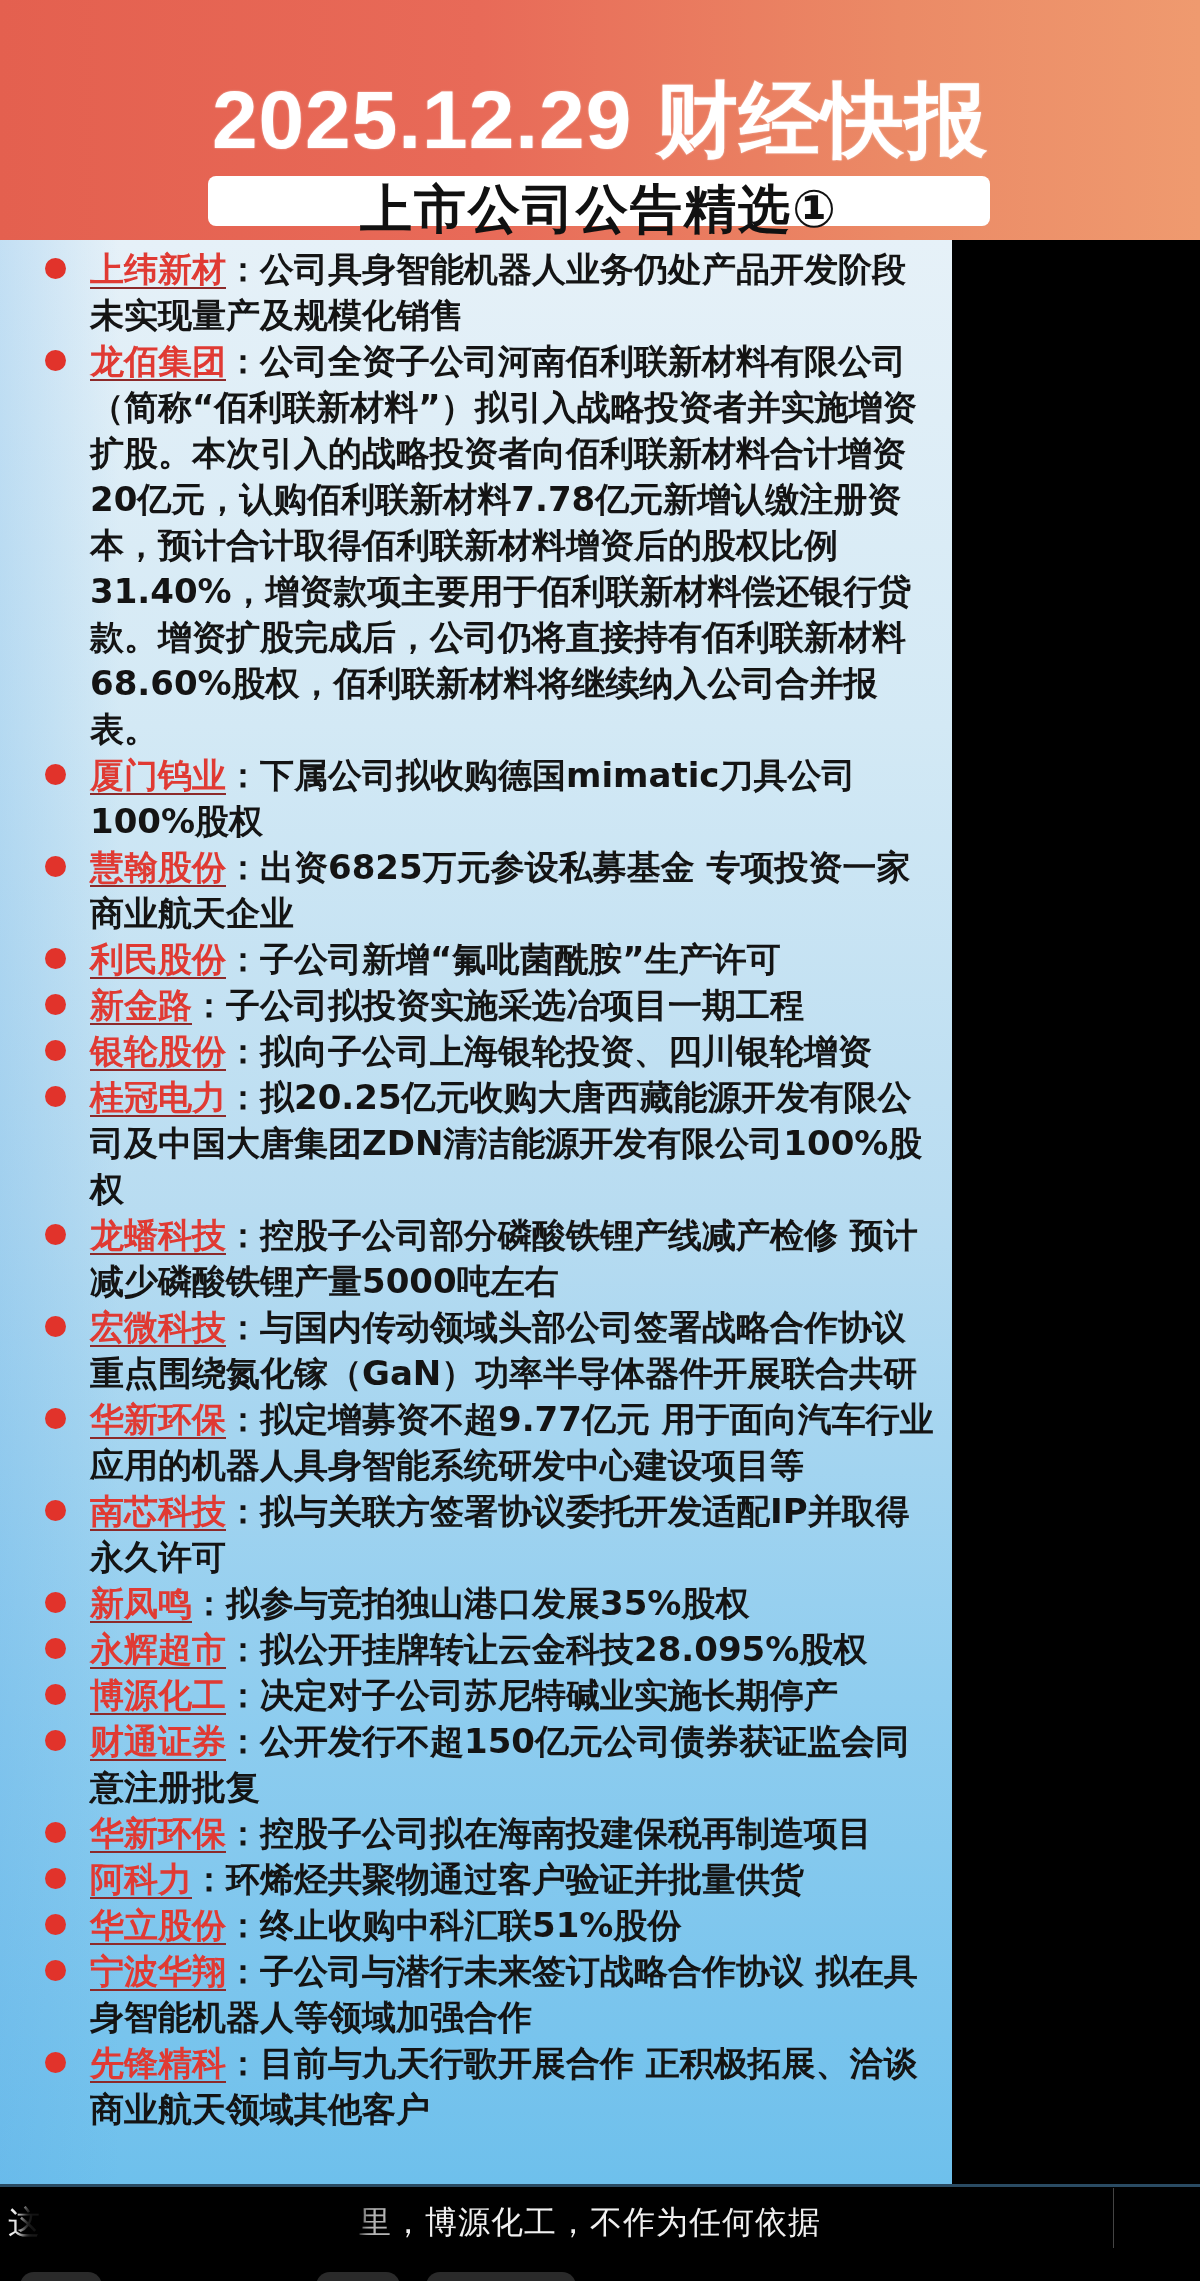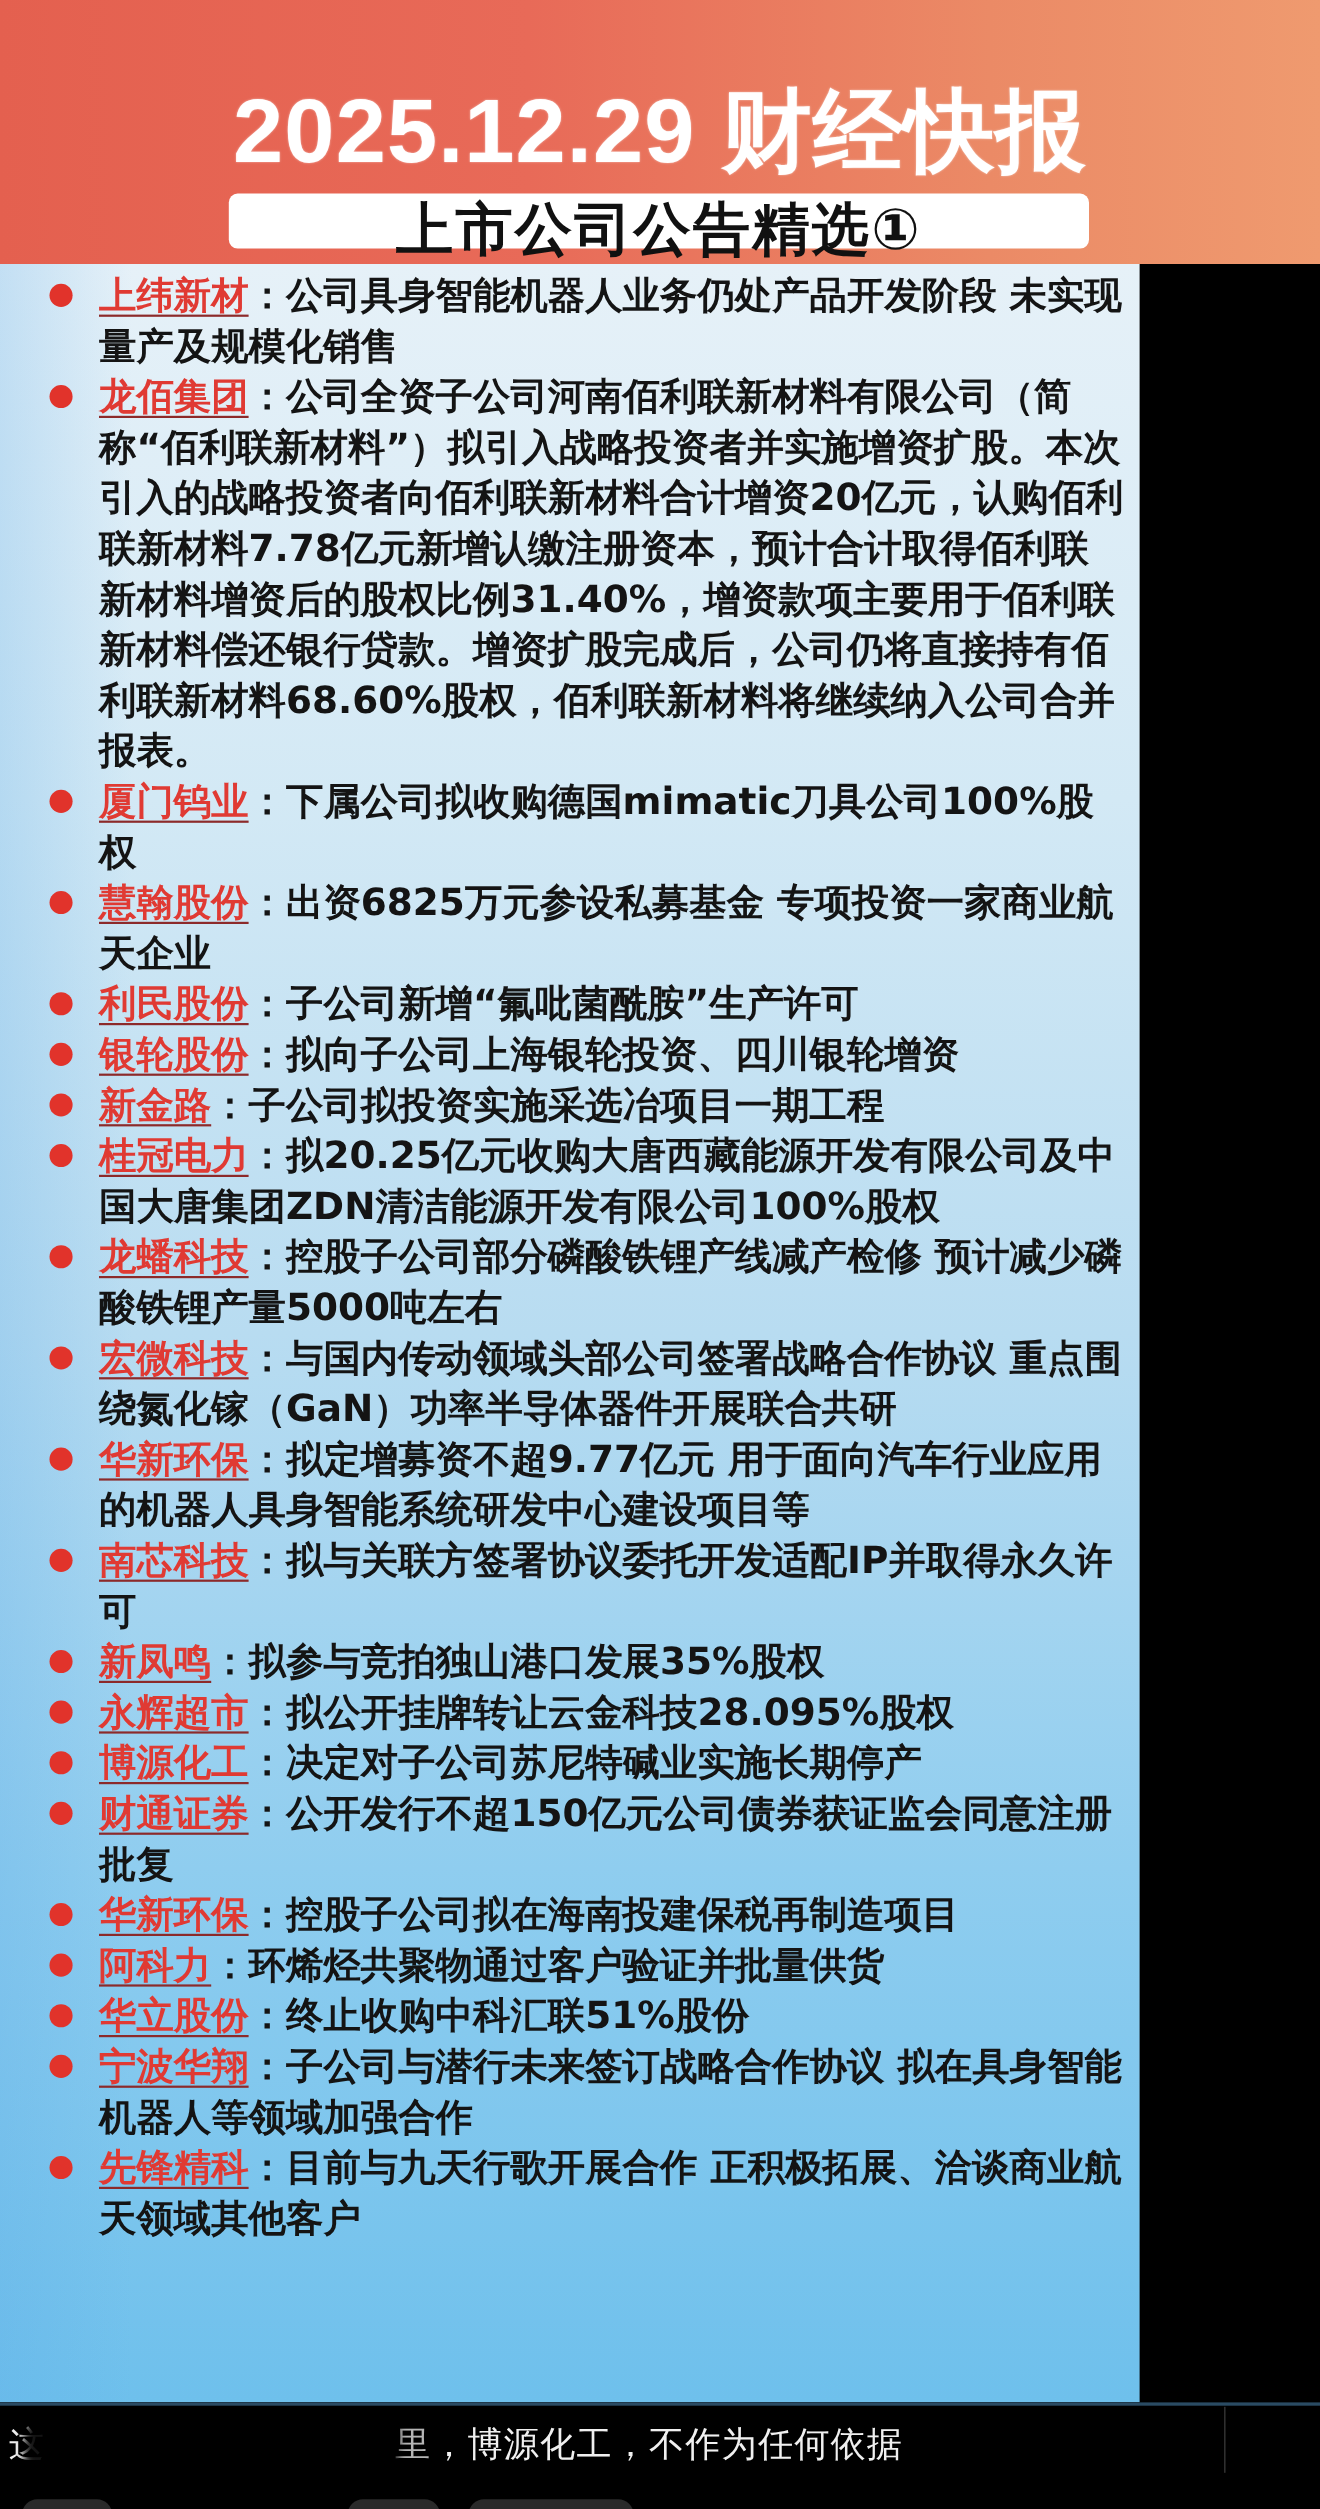--- a/index.html
+++ b/index.html
@@ -45,21 +45,21 @@
     font-family: "DejaVu Sans", sans-serif;
     font-size: 52px;
     font-weight: 700;
     color: #111111;
     line-height: 66px;
     letter-spacing: 2px;
   }
   .content {
     position: absolute;
     left: 0; top: 240px;
-    width: 1036px;
+    width: 952px;
     height: 1944px;
     background: linear-gradient(180deg, #e6f1f8 0%, #d3e9f5 25%, #b8dcf1 50%, #8fcdef 75%, #6ec0ec 100%);
   }
   .content::after {
     content: "";
     position: absolute;
     left: 0; top: 0; bottom: 0;
     width: 120px;
     background: linear-gradient(90deg, rgba(90,170,230,0.25), rgba(90,170,230,0));
     pointer-events: none;
@@ -167,25 +167,25 @@
       <li class="item" style="">
       <span class="bullet"></span>
       <span class="name">慧翰股份</span><span class="sep">：</span><span class="desc">出资6825万元参设私募基金 专项投资一家商业航天企业</span>
     </li>
       <li class="item" style="">
       <span class="bullet"></span>
       <span class="name">利民股份</span><span class="sep">：</span><span class="desc">子公司新增“氟吡菌酰胺”生产许可</span>
     </li>
       <li class="item" style="">
       <span class="bullet"></span>
+      <span class="name">新金路</span><span class="sep">：</span><span class="desc">子公司拟投资实施采选冶项目一期工程</span>
+    </li>
+      <li class="item" style="">
+      <span class="bullet"></span>
       <span class="name">银轮股份</span><span class="sep">：</span><span class="desc">拟向子公司上海银轮投资、四川银轮增资</span>
-    </li>
-      <li class="item" style="">
-      <span class="bullet"></span>
-      <span class="name">新金路</span><span class="sep">：</span><span class="desc">子公司拟投资实施采选冶项目一期工程</span>
     </li>
       <li class="item" style="">
       <span class="bullet"></span>
       <span class="name">桂冠电力</span><span class="sep">：</span><span class="desc">拟20.25亿元收购大唐西藏能源开发有限公司及中国大唐集团ZDN清洁能源开发有限公司100%股权</span>
     </li>
       <li class="item" style="">
       <span class="bullet"></span>
       <span class="name">龙蟠科技</span><span class="sep">：</span><span class="desc">控股子公司部分磷酸铁锂产线减产检修 预计减少磷酸铁锂产量5000吨左右</span>
     </li>
       <li class="item" style="">

